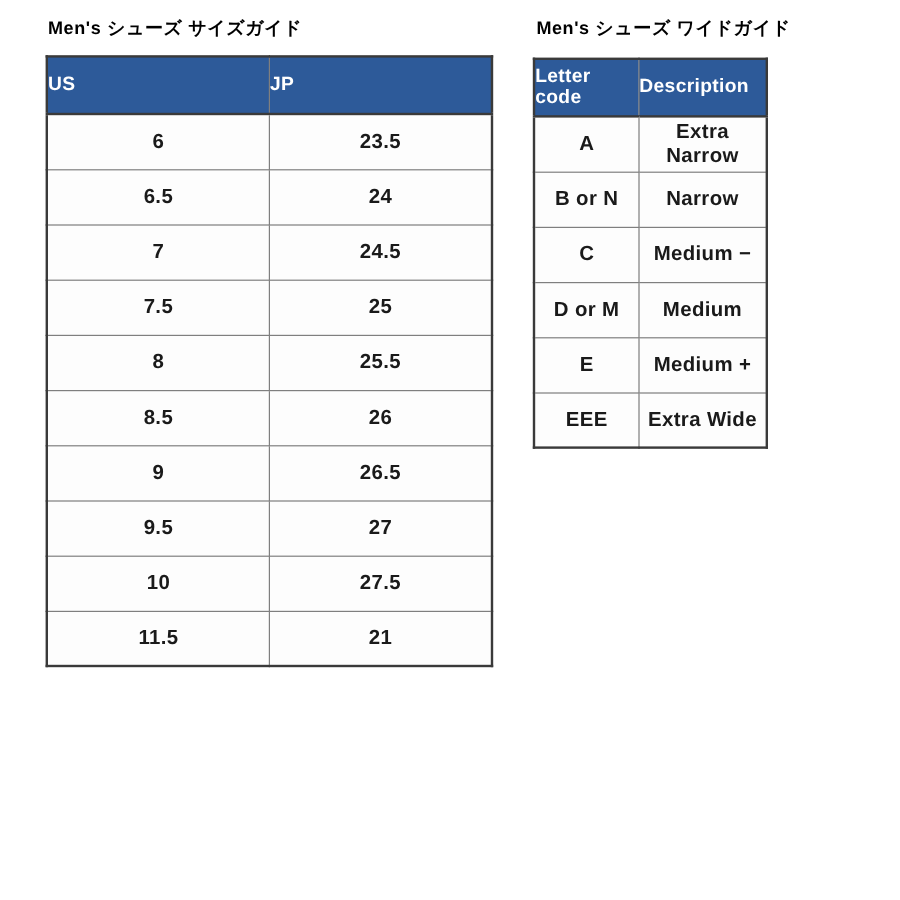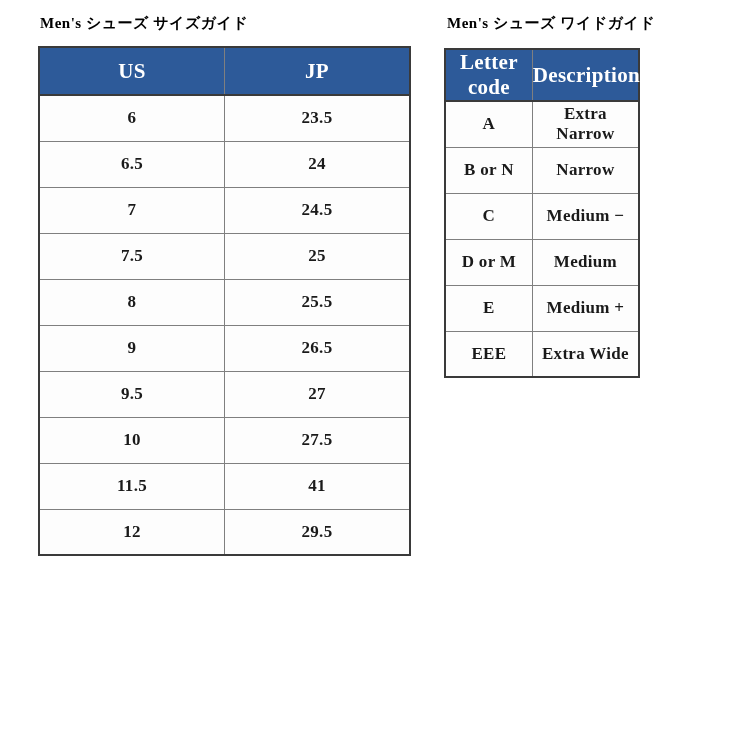--- a/index.html
+++ b/index.html
@@ -15,21 +15,20 @@
   html, body {
     background: #ffffff;
     font-family: "Liberation Sans", sans-serif;
   }
   .canvas {
     position: relative;
     width: 750px;
     height: 750px;
     background: #ffffff;
     overflow: hidden;
-    font-family: Liberation Serif, serif;
   }
   .guide-block { position: absolute; top: 14px; }
   .size-block  { left: 38px;  width: 373px; }
   .width-block { left: 444px; width: 196px; }
   .guide-title {
     font-size: 15px;
     font-weight: bold;
     color: var(--title-text);
     letter-spacing: 0.5px;
     white-space: nowrap;
@@ -41,23 +40,23 @@
     width: 100%;
     border-collapse: collapse;
     table-layout: fixed;
     background: var(--cell-bg);
     border: 2px solid var(--outer-border);
   }
   th {
     background: var(--header-bg);
     color: var(--header-text);
     font-weight: bold;
-    font-size: 21px;
+    font-size: 16px;
     height: 48px;
-    text-align: center;
+    text-align: left;
     vertical-align: middle;
     border: 1px solid var(--inner-border);
     border-bottom: 2px solid var(--outer-border);
     letter-spacing: 0.3px;
   }
   td {
     height: 46px;
     text-align: center;
     vertical-align: middle;
     font-size: 17px;
@@ -107,38 +106,38 @@
           </tr>
           <tr>
             <td>7.5</td>
             <td>25</td>
           </tr>
           <tr>
             <td>8</td>
             <td>25.5</td>
           </tr>
           <tr>
+            <td>8.5</td>
+            <td>26</td>
+          </tr>
+          <tr>
             <td>9</td>
             <td>26.5</td>
           </tr>
           <tr>
             <td>9.5</td>
             <td>27</td>
           </tr>
           <tr>
             <td>10</td>
             <td>27.5</td>
           </tr>
           <tr>
             <td>11.5</td>
-            <td>41</td>
-          </tr>
-          <tr>
-            <td>12</td>
-            <td>29.5</td>
+            <td>21</td>
           </tr>
         </tbody>
     </table>
   </section>
 
   <section class="guide-block width-block">
     <div class="guide-title">Men's シューズ ワイドガイド</div>
     <table>
       <colgroup>
         <col class="c-letter">

